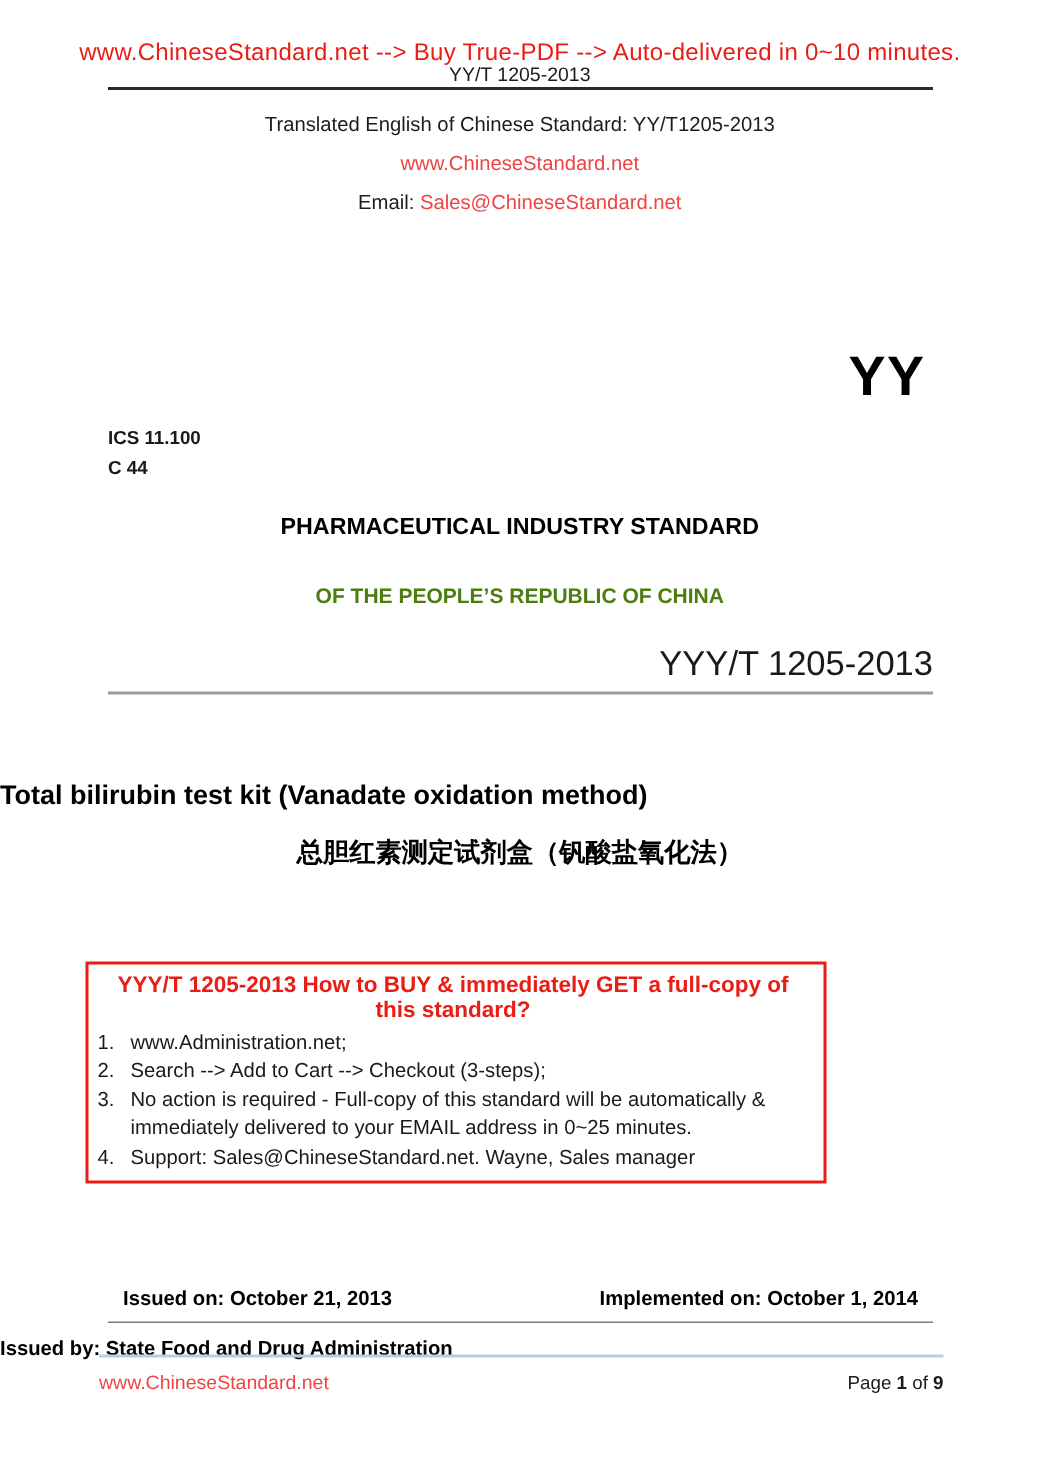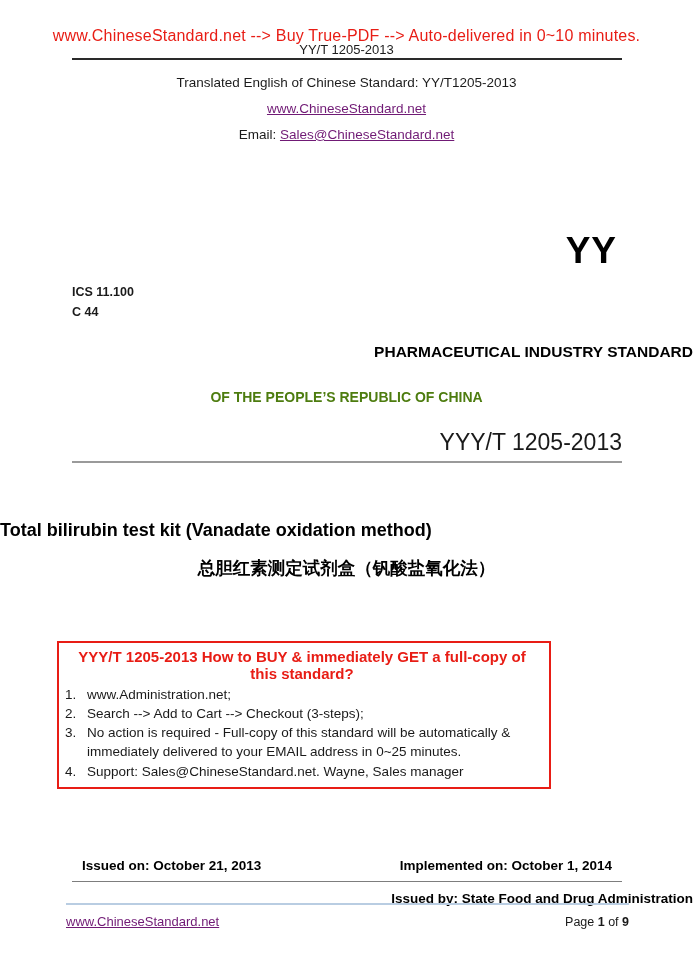--- a/index.html
+++ b/index.html
@@ -33,22 +33,21 @@
     border-bottom: 2px solid #2a2a2a;
   }
   .translated {
     margin-top: 15px;
     font-size: 13.5px;
     text-align: center;
     color: #1c1c1c;
   }
   .linkline { margin-top: 11px; font-size: 13.5px; text-align: center; }
   a.blue-link, .blue-link {
-    color: #701a75;
-    text-decoration: underline;
+    color: #ef4444;
     cursor: pointer;
   }
   .email-label { color: #1c1c1c; }
 
   
   .logo-yy {
     margin-top: 90px;
     padding-right: 76px;
     text-align: right;
     font-size: 37px;
@@ -62,21 +61,21 @@
     margin-left: 72px;
     font-size: 12.5px;
     font-weight: bold;
     color: #1a1a1a;
     line-height: 1.6;
   }
   .org-line1 {
     margin-top: 21px;
     font-size: 15.5px;
     font-weight: bold;
-    text-align: right;
+    text-align: center;
     color: #000;
   }
   .org-line2 {
     margin-top: 28px;
     font-size: 14px;
     font-weight: bold;
     text-align: center;
     color: #4d7c0f;
   }
   .std-number {
@@ -145,21 +144,21 @@
   }
   .rule-dates {
     width: 550px;
     margin: 8px auto 0 auto;
     border-bottom: 1.5px solid #7d7d7d;
   }
   .issued-by {
     margin-top: 9px;
     font-size: 13.5px;
     font-weight: bold;
-    text-align: right;
+    text-align: left;
     color: #000;
   }
 
   
   .footer {
     position: absolute;
     left: 66px;
     right: 64px;
     top: 903px;
     border-top: 2px solid #b9cde2;

